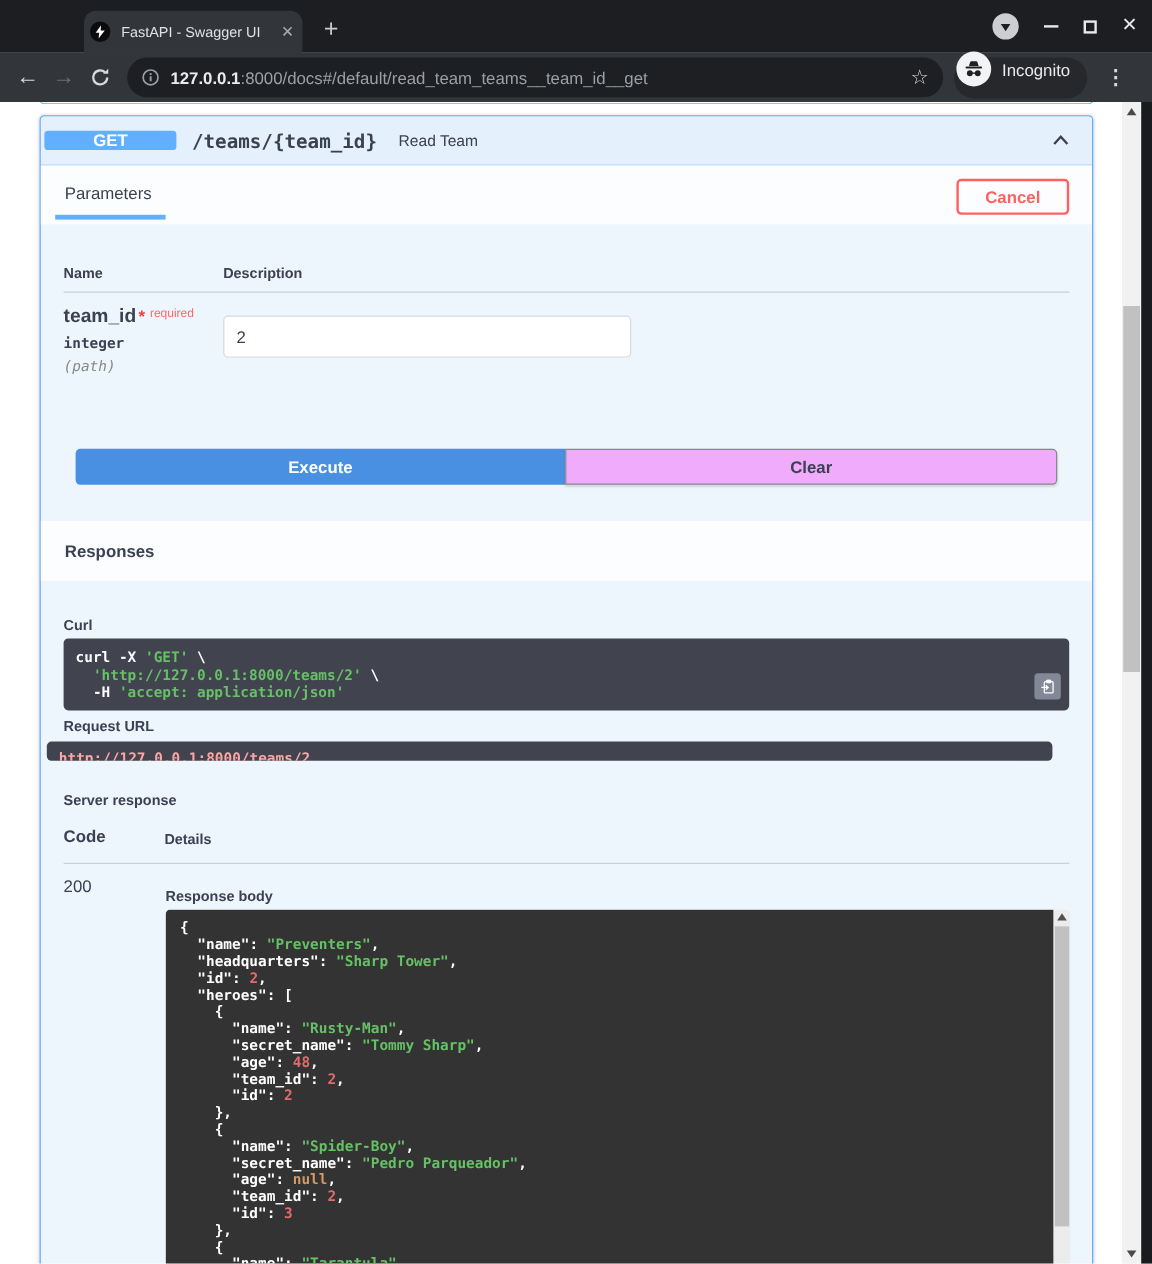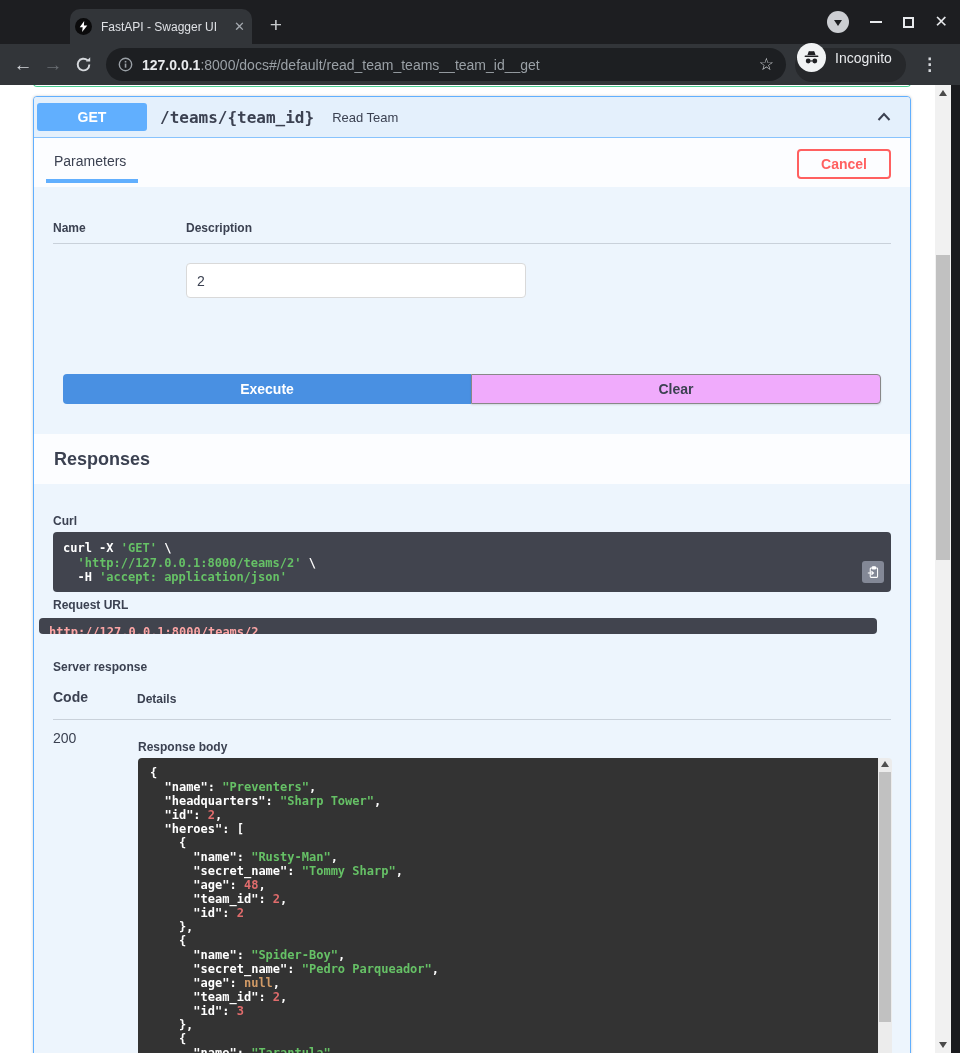--- a/index.html
+++ b/index.html
@@ -52,21 +52,21 @@
                   border:1px solid #49cc90; border-top:none; border-radius:0 0 4px 4px; }
 
   .opblock { position:absolute; left:33px; top:11px; width:878px; height:970px;
              border:1px solid #61affe; border-radius:4px; background:#edf5fd;
              box-shadow:0 0 3px rgba(0,0,0,.19); }
   .op-abs { position:absolute; }
 
   .summary { left:0; top:0; right:0; height:41px; background:#e4f0fc;
              border-bottom:1px solid rgba(97,175,254,.7); border-radius:3px 3px 0 0;
              display:flex; align-items:center; padding:0 10px 0 3px; }
-  .method-badge { width:110px; height:28px; background:#61affe; border-radius:3px; color:#fff;
+  .method-badge { width:110px; height:16px; background:#61affe; border-radius:3px; color:#fff;
                   font-weight:bold; font-size:14px; display:flex; align-items:center; justify-content:center; }
   .op-path { font-family:"DejaVu Sans Mono", monospace; font-weight:bold; font-size:16px;
              color:#3b4151; margin-left:13px; }
   .op-summary-txt { font-size:13px; color:#3b4151; margin-left:18px; }
   .chevron { margin-left:auto; margin-right:8px; display:flex; }
 
   .tab-row { left:0; top:41px; right:0; height:49px; background:rgba(255,255,255,.82); }
   .param-tab { position:absolute; left:20px; top:15px; font-size:14px; font-weight:normal; color:#3b4151; }
   .param-tab-underline { position:absolute; left:12px; bottom:4px; width:92px; height:4px; background:#61affe; }
   .cancel-btn { position:absolute; right:19px; top:11px; width:94px; height:30px; border:2px solid #ff6060;
@@ -90,21 +90,21 @@
                  font-family:"Liberation Sans", sans-serif; }
 
   .execute-row { left:29px; top:277px; width:818px; height:30px; display:flex; }
   .execute-btn { flex:1; background:#4990e2; border:none; border-radius:4px 0 0 4px; color:#fff;
                  font-size:14px; font-weight:bold; }
   .clear-btn { flex:1; background:#f0abfc; border:1px solid #888; border-radius:0 4px 4px 0; color:#3b4151;
                font-size:14px; font-weight:bold; box-shadow:0 1px 2px rgba(0,0,0,.12); }
 
   .responses-band { left:0; top:337px; right:0; height:50px; background:rgba(255,255,255,.82);
                     display:flex; align-items:center; padding:0 20px; }
-  .responses-title { font-size:18px; font-weight:bold; color:#3b4151;text-align:center; }
+  .responses-title { font-size:14px; font-weight:bold; color:#3b4151;text-align:center; }
 
   .sec-label { font-size:12px; font-weight:bold; color:#3b4151; }
   .lbl-curl { left:19px; top:417px; }
   .curl-wrap { left:19px; top:435px; width:838px; height:60px; }
   .codebox { width:100%; height:100%; background:#41444e; border-radius:4px; padding:9px 10px;
              font-family:"DejaVu Sans Mono", monospace; font-size:12px; font-weight:bold;
              line-height:14.5px; color:#fff; overflow:hidden; white-space:pre; }
   .copy-btn { position:absolute; right:7px; bottom:9px; width:22px; height:22px; border:none;
               border-radius:3px; background:#838896; display:flex; align-items:center; justify-content:center; }
 
@@ -224,20 +224,27 @@
       <span class="param-tab">Parameters</span>
       <span class="param-tab-underline"></span>
       <button class="cancel-btn">Cancel</button>
     </div>
 
     <div class="op-abs thead">
       <span class="col-name">Name</span>
       <span>Description</span>
     </div>
 
+    <div class="op-abs param-name-cell">
+      <div>
+        <span class="pname">team_id</span><span class="preq-star">*</span><span class="preq-lbl">required</span>
+      </div>
+      <div class="ptype">integer</div>
+      <div class="pin">(path)</div>
+    </div>
     <input class="op-abs param-input" value="2" style="">
 
     <div class="op-abs execute-row">
       <button class="execute-btn">Execute</button>
       <button class="clear-btn">Clear</button>
     </div>
 
     <div class="op-abs responses-band">
       <span class="responses-title">Responses</span>
     </div>

